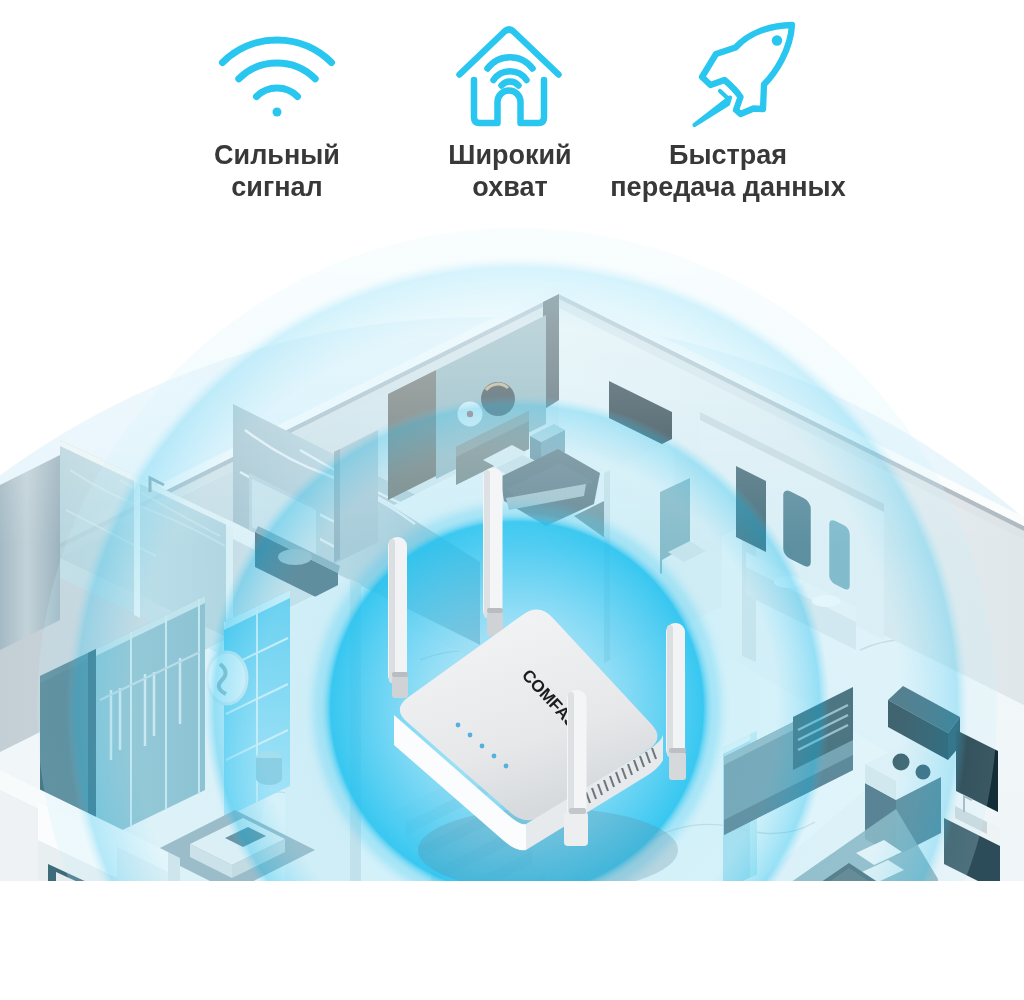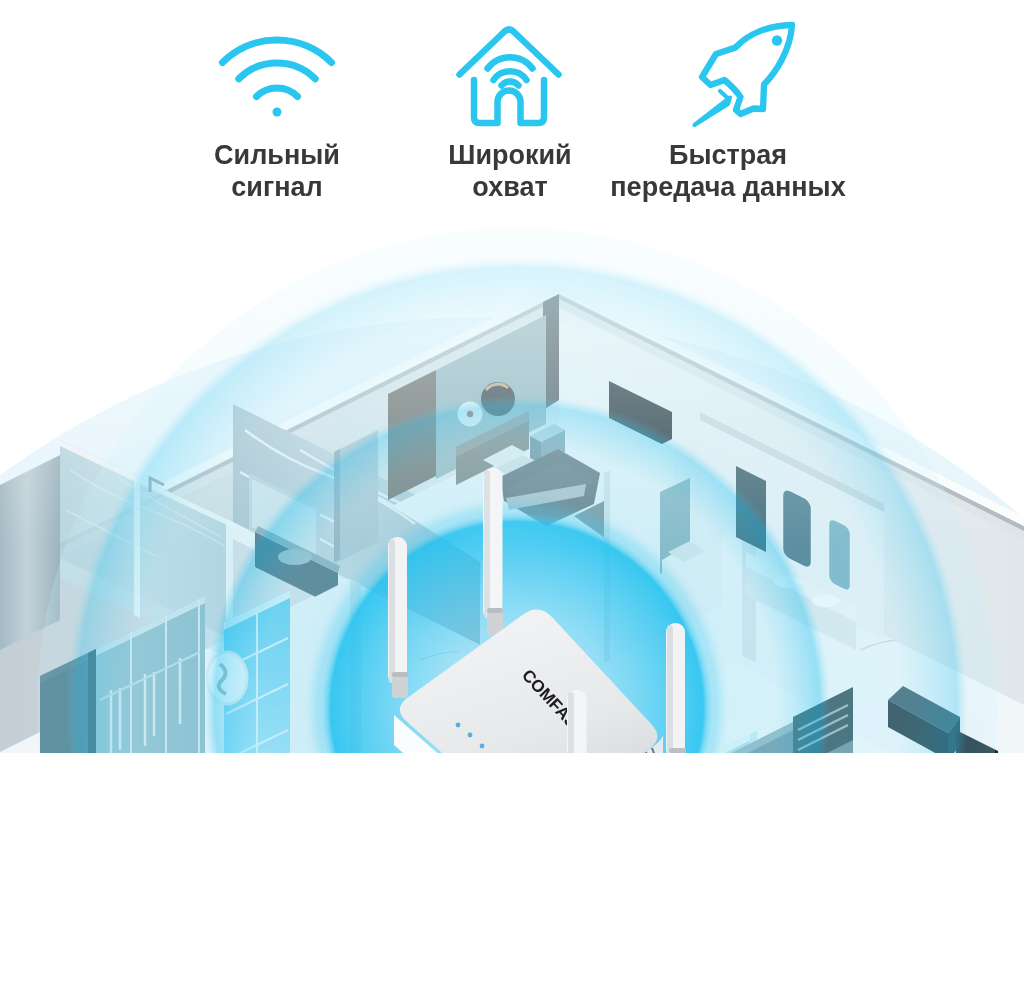--- a/index.html
+++ b/index.html
@@ -1,16 +1,16 @@
 <!DOCTYPE html>
 <html><head>
 <meta charset="utf-8">
 <style>
   html,body{margin:0;padding:0;background:#ffffff;}
-  .stage{position:relative;width:1024px;height:753px;overflow:hidden;background:#ef4444;
+  .stage{position:relative;width:1024px;height:881px;overflow:hidden;background:#ef4444;
          font-family:"Liberation Sans", sans-serif;}
   svg{display:block}
 </style>
 </head>
 <body>
 <div class="stage">
 <svg width="1024" height="1000" viewBox="0 0 1024 1000">
 <defs>
   <linearGradient id="gDome" x1="0" y1="0" x2="0" y2="1">
     <stop offset="0" stop-color="#e9f6fc"></stop>

